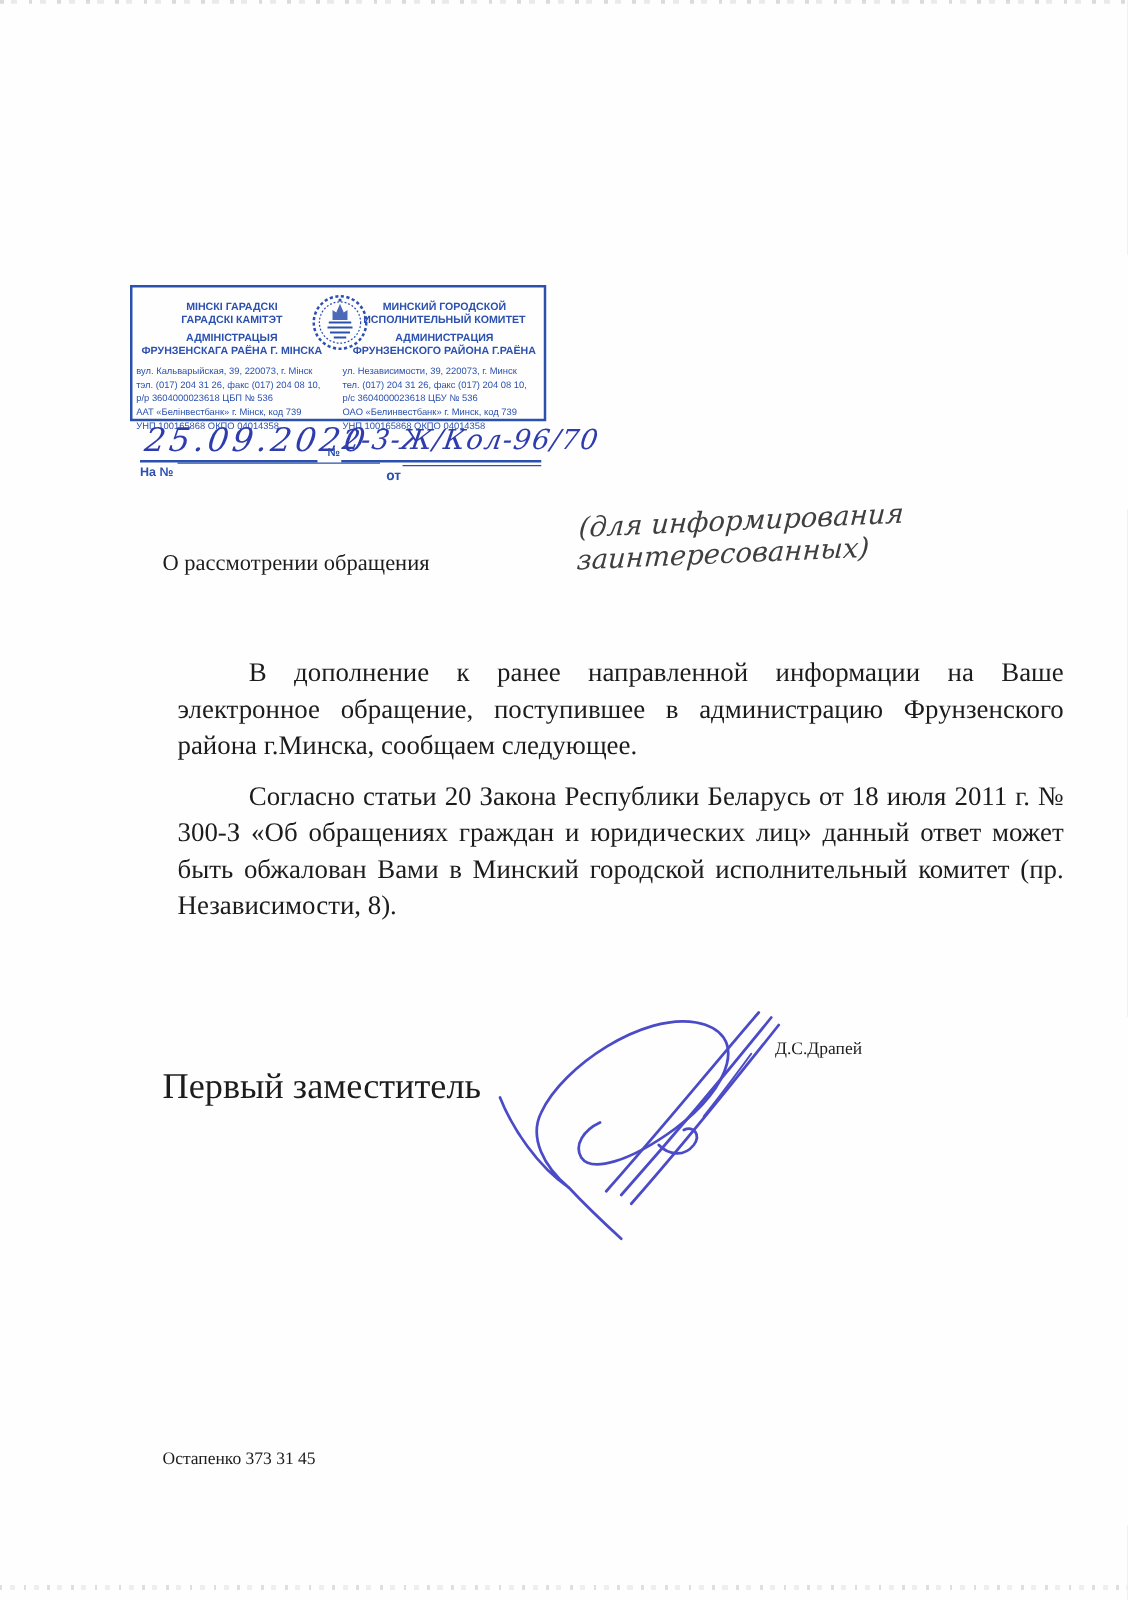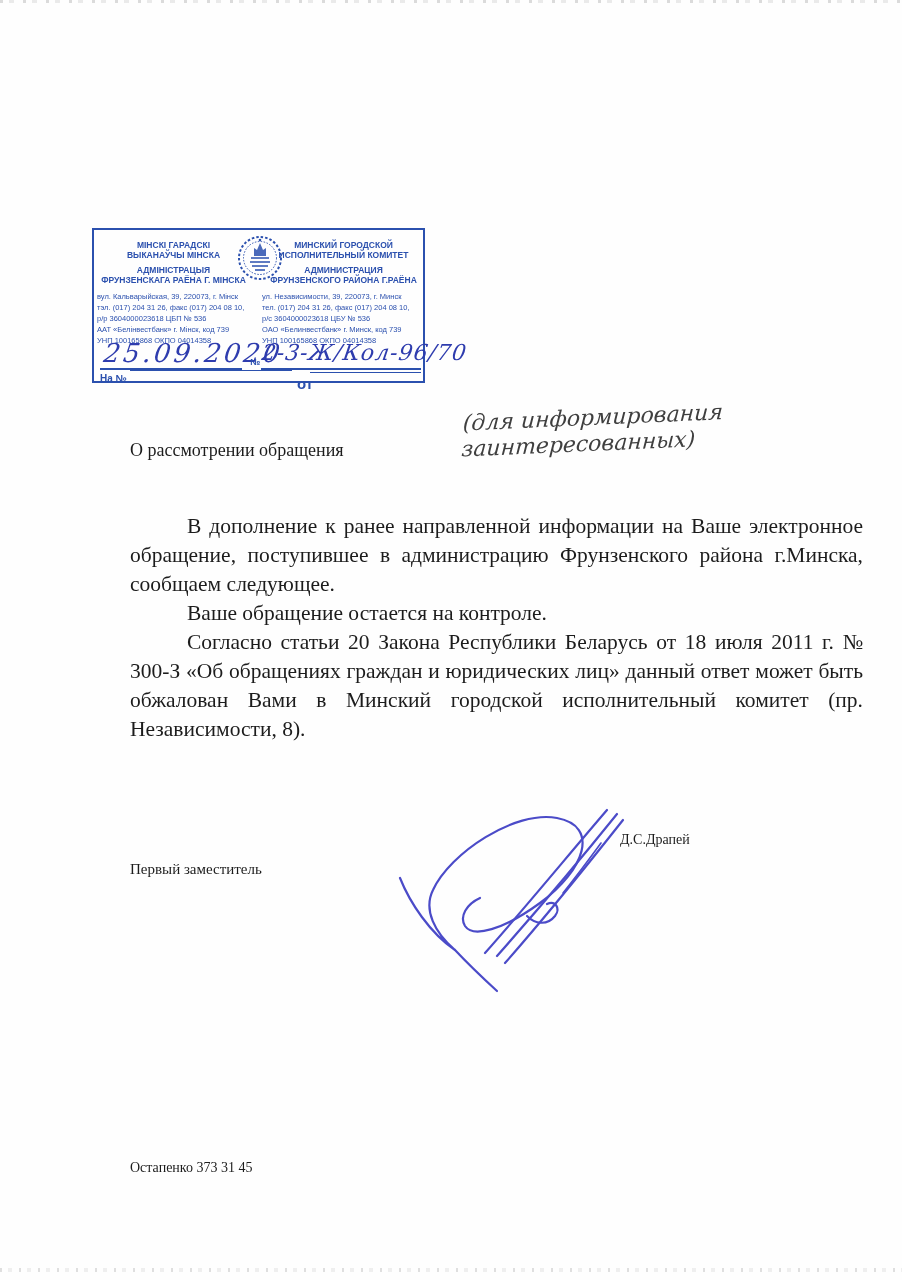--- a/index.html
+++ b/index.html
@@ -8,21 +8,21 @@
     background:#fefefe;overflow:hidden;
     font-family:"Liberation Serif","DejaVu Serif",serif;color:#1c1c1c;
   }
   .artifact{position:absolute;left:0;width:902px;pointer-events:none;}
   .artifact.top{top:0;height:3px;
     background:repeating-linear-gradient(90deg,rgba(60,60,60,.18) 0 3px,transparent 3px 9px,rgba(60,60,60,.10) 9px 14px,transparent 14px 23px);}
   .artifact.bottom{top:1268px;height:4px;
     background:repeating-linear-gradient(90deg,rgba(60,60,60,.16) 0 2px,transparent 2px 8px,rgba(60,60,60,.08) 8px 12px,transparent 12px 19px);}
   
   .stamp{
-    position:absolute;left:92px;top:228px;width:333px;height:155px;
+    position:absolute;left:104px;top:228px;width:333px;height:109px;
     border:2px solid #2b50ae;box-sizing:border-box;color:#2b50ae;
     font-family:"Liberation Sans","DejaVu Sans",sans-serif;
   }
   .stamp .col-org{position:absolute;top:10px;width:155px;text-align:center;
     font-size:8.5px;font-weight:700;line-height:10px;}
   .stamp .col-org.left{left:2px;}
   .stamp .col-org.right{right:2px;}
   .stamp .col-org .org-gap{height:5px;}
   .stamp .col-det{position:absolute;top:61px;width:160px;
     font-size:7.5px;font-weight:400;line-height:11px;white-space:nowrap;}
@@ -31,33 +31,33 @@
   .stamp .emblem{position:absolute;left:142px;top:4px;width:48px;height:48px;}
   .hand{font-style:italic;color:#2e3cae;transform:skewX(-8deg);
     font-family:"DejaVu Serif","Liberation Serif",serif;white-space:nowrap;}
   .stamp .hw-date{position:absolute;left:10px;top:108px;font-size:26px;letter-spacing:3px;}
   .stamp .date-line{position:absolute;left:6px;top:138px;width:142px;border-bottom:2px solid #2b50ae;}
   .stamp .num-label{position:absolute;left:156px;top:127px;font-size:9px;font-weight:700;}
   .stamp .hw-number{position:absolute;left:168px;top:110px;font-size:22px;letter-spacing:1px;z-index:3;}
   .stamp .num-line{position:absolute;left:167px;top:138px;width:160px;border-bottom:2px solid #2b50ae;}
   .stamp .na-label{position:absolute;left:6px;top:143px;font-size:10px;font-weight:700;}
   .stamp .na-line{position:absolute;left:36px;top:140px;width:162px;border-bottom:1.5px solid #2b50ae;}
-  .stamp .ot-label{position:absolute;left:203px;top:145px;font-size:15px;font-weight:700;}
+  .stamp .ot-label{position:absolute;left:203px;top:145px;font-size:11px;font-weight:700;}
   .stamp .ot-line{position:absolute;left:216px;top:142px;width:111px;border-bottom:1.5px solid #2b50ae;}
   
   .note{position:absolute;left:462px;top:404px;width:300px;
     font-family:"DejaVu Serif","Liberation Serif",serif;font-style:italic;
     color:#3f3f3f;font-size:22px;line-height:26px;transform:rotate(-2.5deg) skewX(-6deg);
     white-space:nowrap;}
   
   .subject{position:absolute;left:130px;top:440px;font-size:18px;}
   .body-text{position:absolute;left:130px;top:512px;width:733px;
     font-size:21.5px;line-height:29px;text-align:justify;}
-  .body-text p{margin:0;text-indent:57px;}
-  .signer{position:absolute;left:130px;top:855px;font-size:15px;line-height:29px;}
+  .body-text p{margin:12px;text-indent:57px;}
+  .signer{position:absolute;left:130px;top:855px;font-size:29px;line-height:29px;}
   .signer-name{position:absolute;left:620px;top:832px;font-size:14px;}
   .signature-svg{position:absolute;left:385px;top:798px;width:265px;height:197px;}
   .footer-note{position:absolute;left:130px;top:1160px;font-size:14px;}
 </style>
 </head>
 <body>
 
 <div class="page">
 
   <div class="artifact top"></div>
@@ -68,21 +68,21 @@
     <svg class="emblem" viewBox="0 0 48 48">
       <circle cx="24" cy="24" r="21" fill="none" stroke="#2b50ae" stroke-width="2" stroke-dasharray="2.5 2"></circle>
       <circle cx="24" cy="24" r="16.5" fill="none" stroke="#2b50ae" stroke-width="1" stroke-dasharray="1.5 1.5"></circle>
       <path d="M24 9 L27 16 L30 14 L30 22 L18 22 L18 14 L21 16 Z" fill="#2b50ae" opacity="0.85"></path>
       <path d="M15 24 h18 M14 28 h20 M16 32 h16 M19 36 h10" stroke="#2b50ae" stroke-width="1.6" fill="none"></path>
       <circle cx="24" cy="6" r="1.3" fill="#2b50ae"></circle>
     </svg>
 
     <div class="col-org left">
       <div>МІНСКІ ГАРАДСКІ</div>
-      <div>ВЫКАНАЎЧЫ МІНСКА</div>
+      <div>ГАРАДСКІ КАМІТЭТ</div>
       <div class="org-gap"></div>
       <div>АДМІНІСТРАЦЫЯ</div>
       <div>ФРУНЗЕНСКАГА РАЁНА Г. МІНСКА</div>
     </div>
 
     <div class="col-org right">
       <div>МИНСКИЙ ГОРОДСКОЙ</div>
       <div>ИСПОЛНИТЕЛЬНЫЙ КОМИТЕТ</div>
       <div class="org-gap"></div>
       <div>АДМИНИСТРАЦИЯ</div>
@@ -118,21 +118,20 @@
 
   <div class="note">
     <div>(для информирования</div>
     <div>заинтересованных)</div>
   </div>
 
   <div class="subject">О рассмотрении обращения</div>
 
   <div class="body-text">
     <p>В дополнение к ранее направленной информации на Ваше электронное обращение, поступившее в администрацию Фрунзенского района г.Минска, сообщаем следующее.</p>
-    <p>Ваше обращение остается на контроле.</p>
     <p>Согласно статьи 20 Закона Республики Беларусь от 18 июля 2011 г. № 300-З «Об обращениях граждан и юридических лиц» данный ответ может быть обжалован Вами в Минский городской исполнительный комитет (пр. Независимости, 8).</p>
   </div>
 
   <div class="signer">
     <div>Первый заместитель</div>
   </div>
 
   <svg class="signature-svg" viewBox="0 0 265 197">
     <g fill="none" stroke="#3c3cc4" stroke-width="2.2" stroke-linecap="round" opacity="0.92">
       <path d="M15,80 C25,105 45,135 70,152 C50,135 38,112 48,92 C65,55 130,12 172,20 C215,28 200,72 155,105 C118,132 88,140 80,128 C74,118 82,106 95,100"></path>

